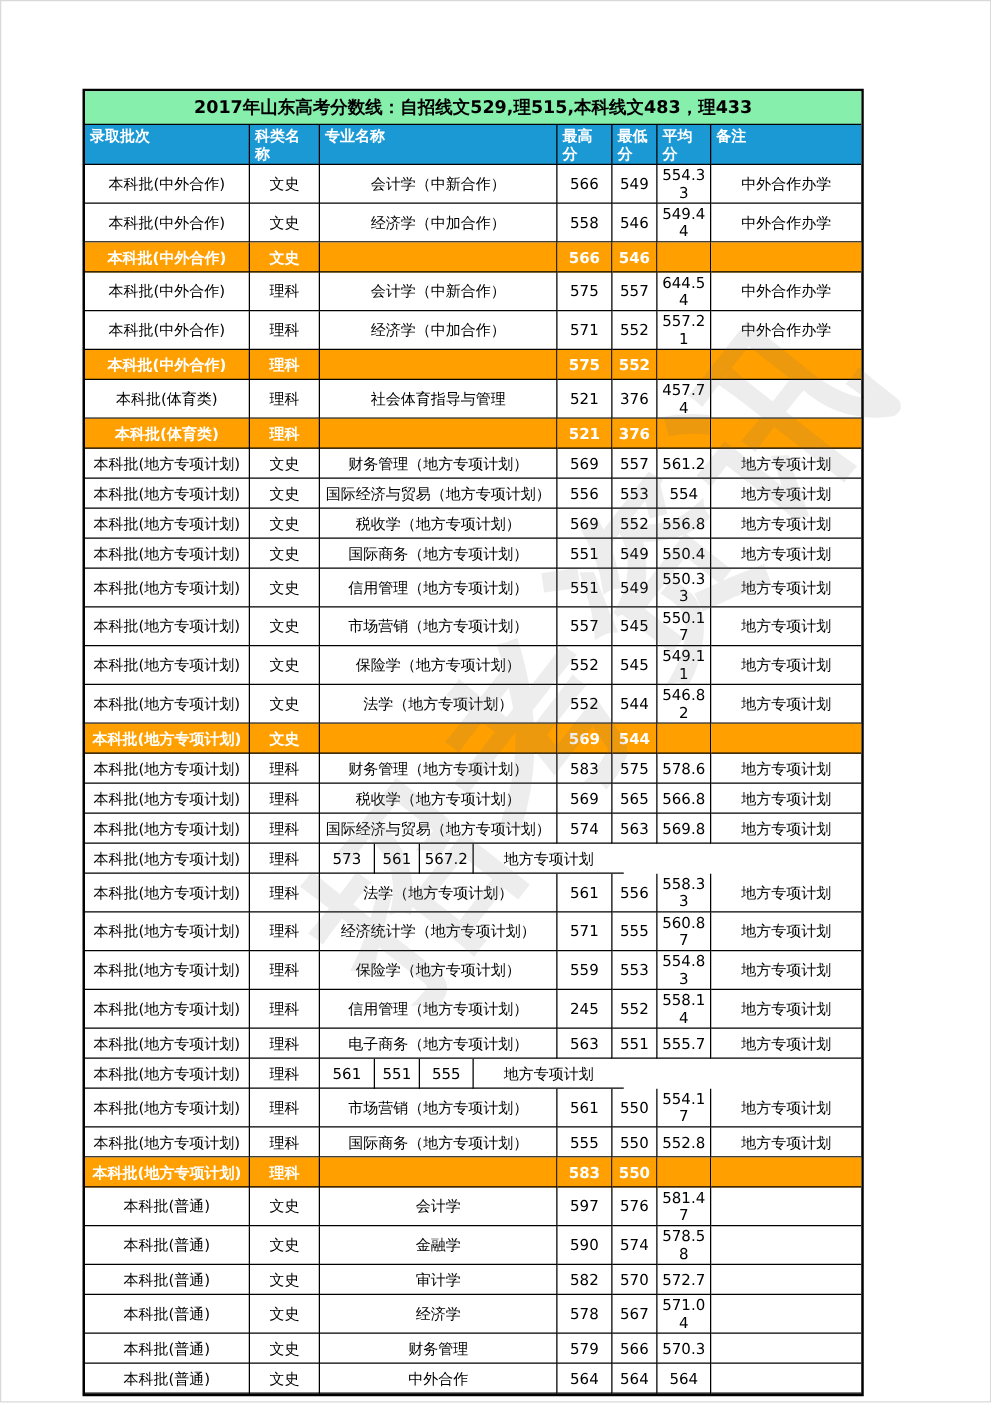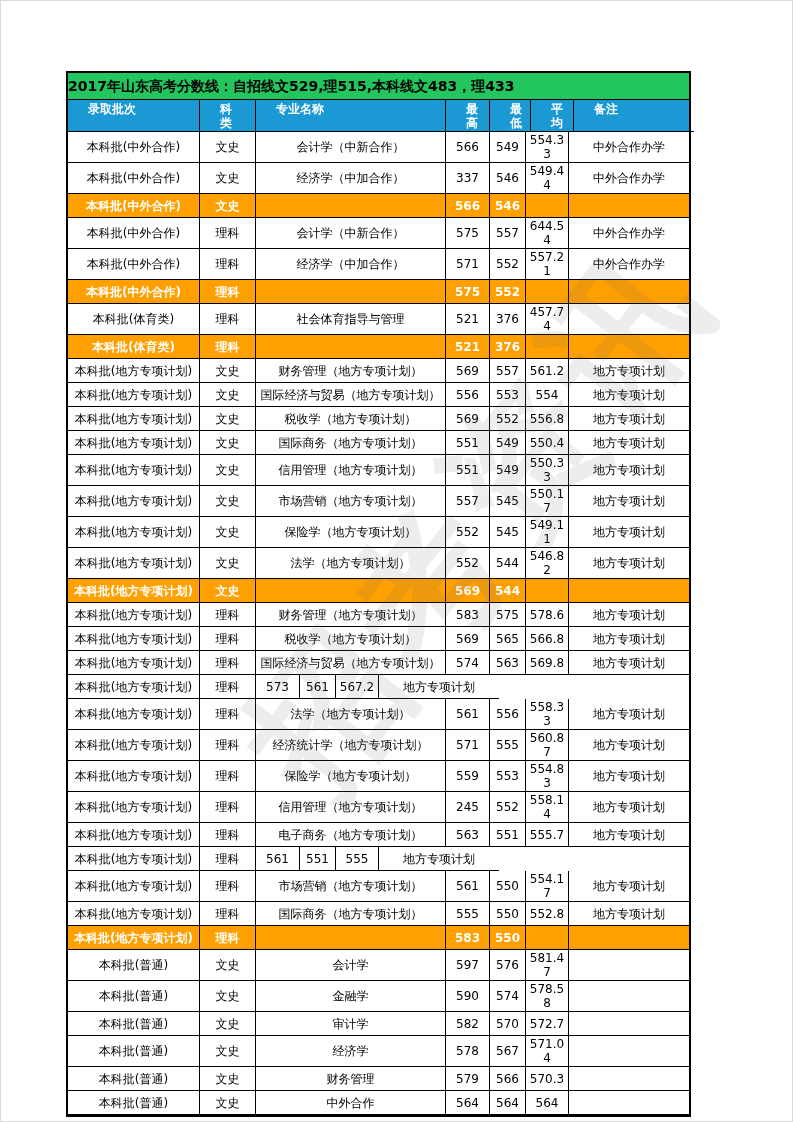--- a/index.html
+++ b/index.html
@@ -22,34 +22,34 @@
   }
   .sheet{
     position:absolute;
     left:65px;top:70px;
     width:625px;
     border:2px solid var(--border);
     background:#fff;
   }
   .title-row{
     height:27px;line-height:27px;
-    text-align:left;
+    text-align:center;
     font-size:14px;font-weight:bold;color:#000;
     border-bottom:1px solid var(--border);
-    background:#22c55e;
+    background:#86efac;
     white-space:nowrap;overflow:hidden;
   }
   .header-row{
     display:flex;
     background:var(--header-bg);
     color:#fff;
   }
   .header-row .cell{
     font-size:12px;font-weight:bold;
-    padding:2px 20px;
+    padding:2px 4px;
     height:32px;
     line-height:14px;
     text-align:left;
     overflow:hidden;
     border-right:1px solid var(--border);
     border-bottom:1px solid var(--border);
   }
   .row{display:flex;}
   .row .cell{
     min-height:24px;
@@ -113,21 +113,21 @@
           <div class="cell c2">会计学（中新合作）</div>
           <div class="cell c3">566</div>
           <div class="cell c4">549</div>
           <div class="cell c5">554.33</div>
           <div class="cell c6">中外合作办学</div>
         </div>
         <div class="row data-row">
           <div class="cell c0">本科批(中外合作)</div>
           <div class="cell c1">文史</div>
           <div class="cell c2">经济学（中加合作）</div>
-          <div class="cell c3">337</div>
+          <div class="cell c3">558</div>
           <div class="cell c4">546</div>
           <div class="cell c5">549.44</div>
           <div class="cell c6">中外合作办学</div>
         </div>
         <div class="row summary-row">
           <div class="cell c0">本科批(中外合作)</div>
           <div class="cell c1">文史</div>
           <div class="cell c2"></div>
           <div class="cell c3">566</div>
           <div class="cell c4">546</div>

